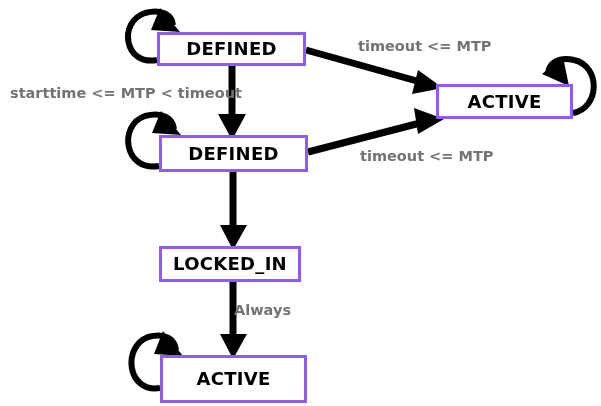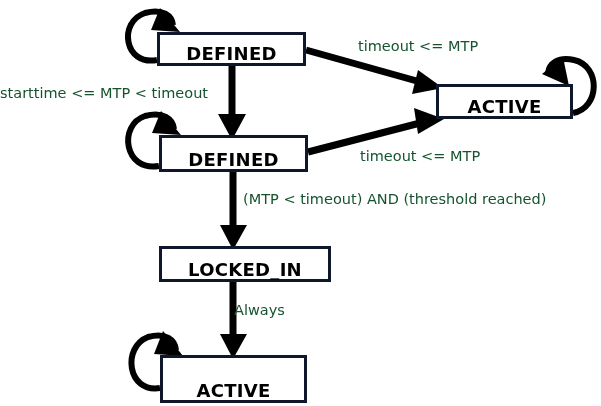--- a/index.html
+++ b/index.html
@@ -21,52 +21,52 @@
     position: absolute;
     left: 0;
     top: 0;
     width: 601px;
     height: 406px;
   }
   .state-box {
     position: absolute;
     box-sizing: border-box;
     background: #ffffff;
-    border: 3px solid #0f172a;
+    border: 3px solid #8b5cf6;
     display: flex;
-    align-items: flex-end;
+    align-items: center;
     justify-content: center;
     z-index: 5;
   }
   .state-label {
     font-family: "DejaVu Sans", sans-serif;
     font-weight: bold;
     font-size: 18px;
     color: #000000;
     letter-spacing: 0.3px;
     white-space: nowrap;
     line-height: 1;
   }
   .edge-label {
     position: absolute;
     font-family: "DejaVu Sans", sans-serif;
-    font-weight: normal;
+    font-weight: bold;
     font-size: 14.5px;
-    color: #14532d;
+    color: #737373;
     white-space: nowrap;
     line-height: 1;
     z-index: 6;
     background: transparent;
   }
   .box-defined  { left: 157px; top: 32px;  width: 149px; height: 34px; }
   .box-started  { left: 159px; top: 135px; width: 149px; height: 37px; }
   .box-failed   { left: 436px; top: 84px;  width: 137px; height: 35px; }
-  .box-lockedin { left: 159px; top: 246px; width: 172px; height: 36px; }
+  .box-lockedin { left: 159px; top: 246px; width: 142px; height: 36px; }
   .box-active   { left: 160px; top: 355px; width: 147px; height: 48px; }
-  .lbl-start-cond { left: 0px;   top: 86px;  }
+  .lbl-start-cond { left: 0px;   top: 86px; padding-left: 10px;  }
   .lbl-timeout-1  { left: 358px; top: 39px;  }
   .lbl-timeout-2  { left: 360px; top: 149px; }
   .lbl-threshold  { left: 243px; top: 192px; }
   .lbl-always     { left: 234px; top: 303px; }
 </style>
 </head>
 <body>
 
 <div id="diagram-root">
 
@@ -142,17 +142,16 @@
   <div class="state-box box-active">
     <span class="state-label">ACTIVE</span>
   </div>
 
   <div class="edge-label lbl-start-cond">starttime &lt;= MTP &lt; timeout</div>
 
   <div class="edge-label lbl-timeout-1">timeout &lt;= MTP</div>
 
   <div class="edge-label lbl-timeout-2">timeout &lt;= MTP</div>
 
-  <div class="edge-label lbl-threshold">(MTP &lt; timeout) AND (threshold reached)</div>
 
   <div class="edge-label lbl-always">Always</div>
 
 </div>
 
 </body></html>

